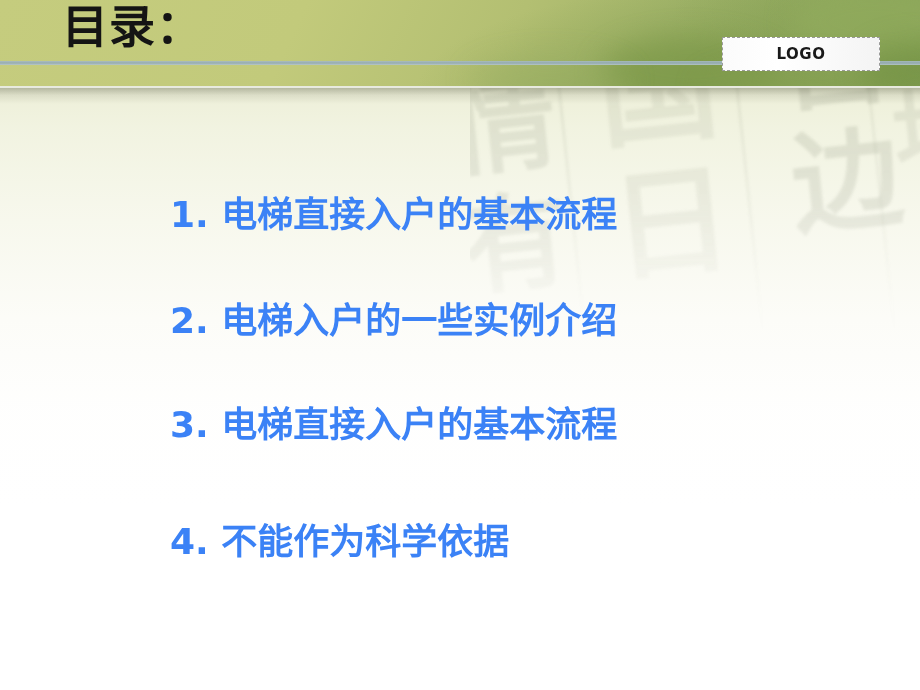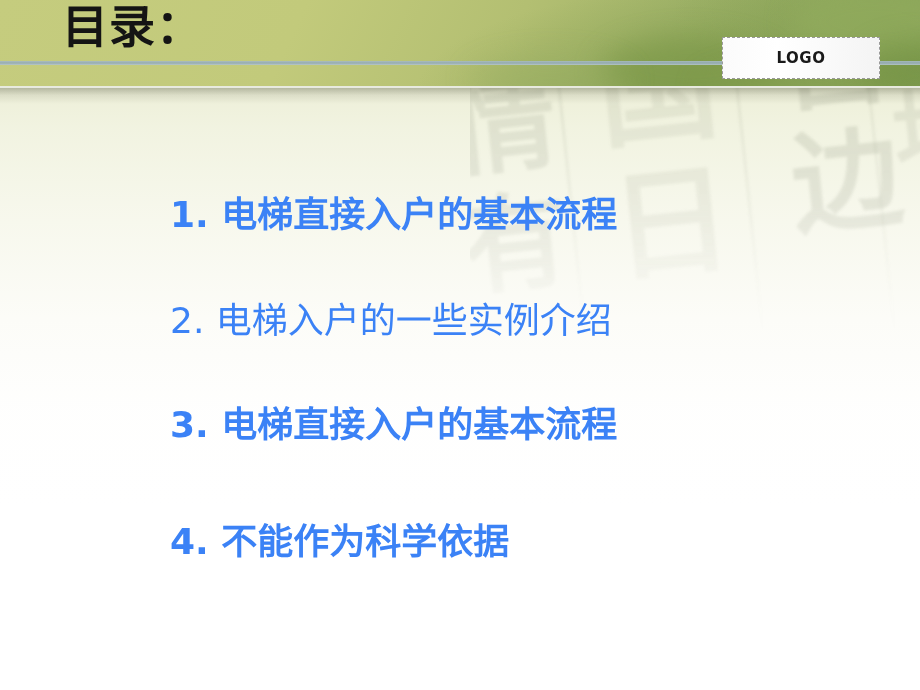--- a/index.html
+++ b/index.html
@@ -167,21 +167,21 @@
     letter-spacing: 0px;
     white-space: pre-line;
   }
 
   
   .logo-box {
     position: absolute;
     left: 722px;
     top: 37px;
     width: 158px;
-    height: 42px;
+    height: 34px;
     background: linear-gradient(to right, #fbfbfb 0%, #ffffff 35%, #f4f4f4 100%);
     border: 1px dashed #9a9a9a;
     box-sizing: border-box;
     display: flex;
     align-items: center;
     justify-content: center;
   }
   .logo-text {
     font-family: "DejaVu Sans", "Liberation Sans", sans-serif;
     font-size: 15px;
@@ -204,21 +204,21 @@
     font-family: "DejaVu Sans", "Liberation Sans", sans-serif;
     font-size: 36px;
     color: #3b82f6;
     line-height: 1;
     white-space: nowrap;
   }
   .agenda-item .num {
     font-family: "DejaVu Sans", "Liberation Sans", sans-serif;
   }
   .agenda-item.bold { font-weight: 700; }
-  .agenda-item.regular { font-weight: 400; }
+  .agenda-item.regular { font-weight: 700; }
 
   .item-1 { top: 197px; }
   .item-2 { top: 303px; }
   .item-3 { top: 407px; }
   .item-4 { top: 524px; }
 </style>
 </head>
 <body>
 
 <div class="slide">

